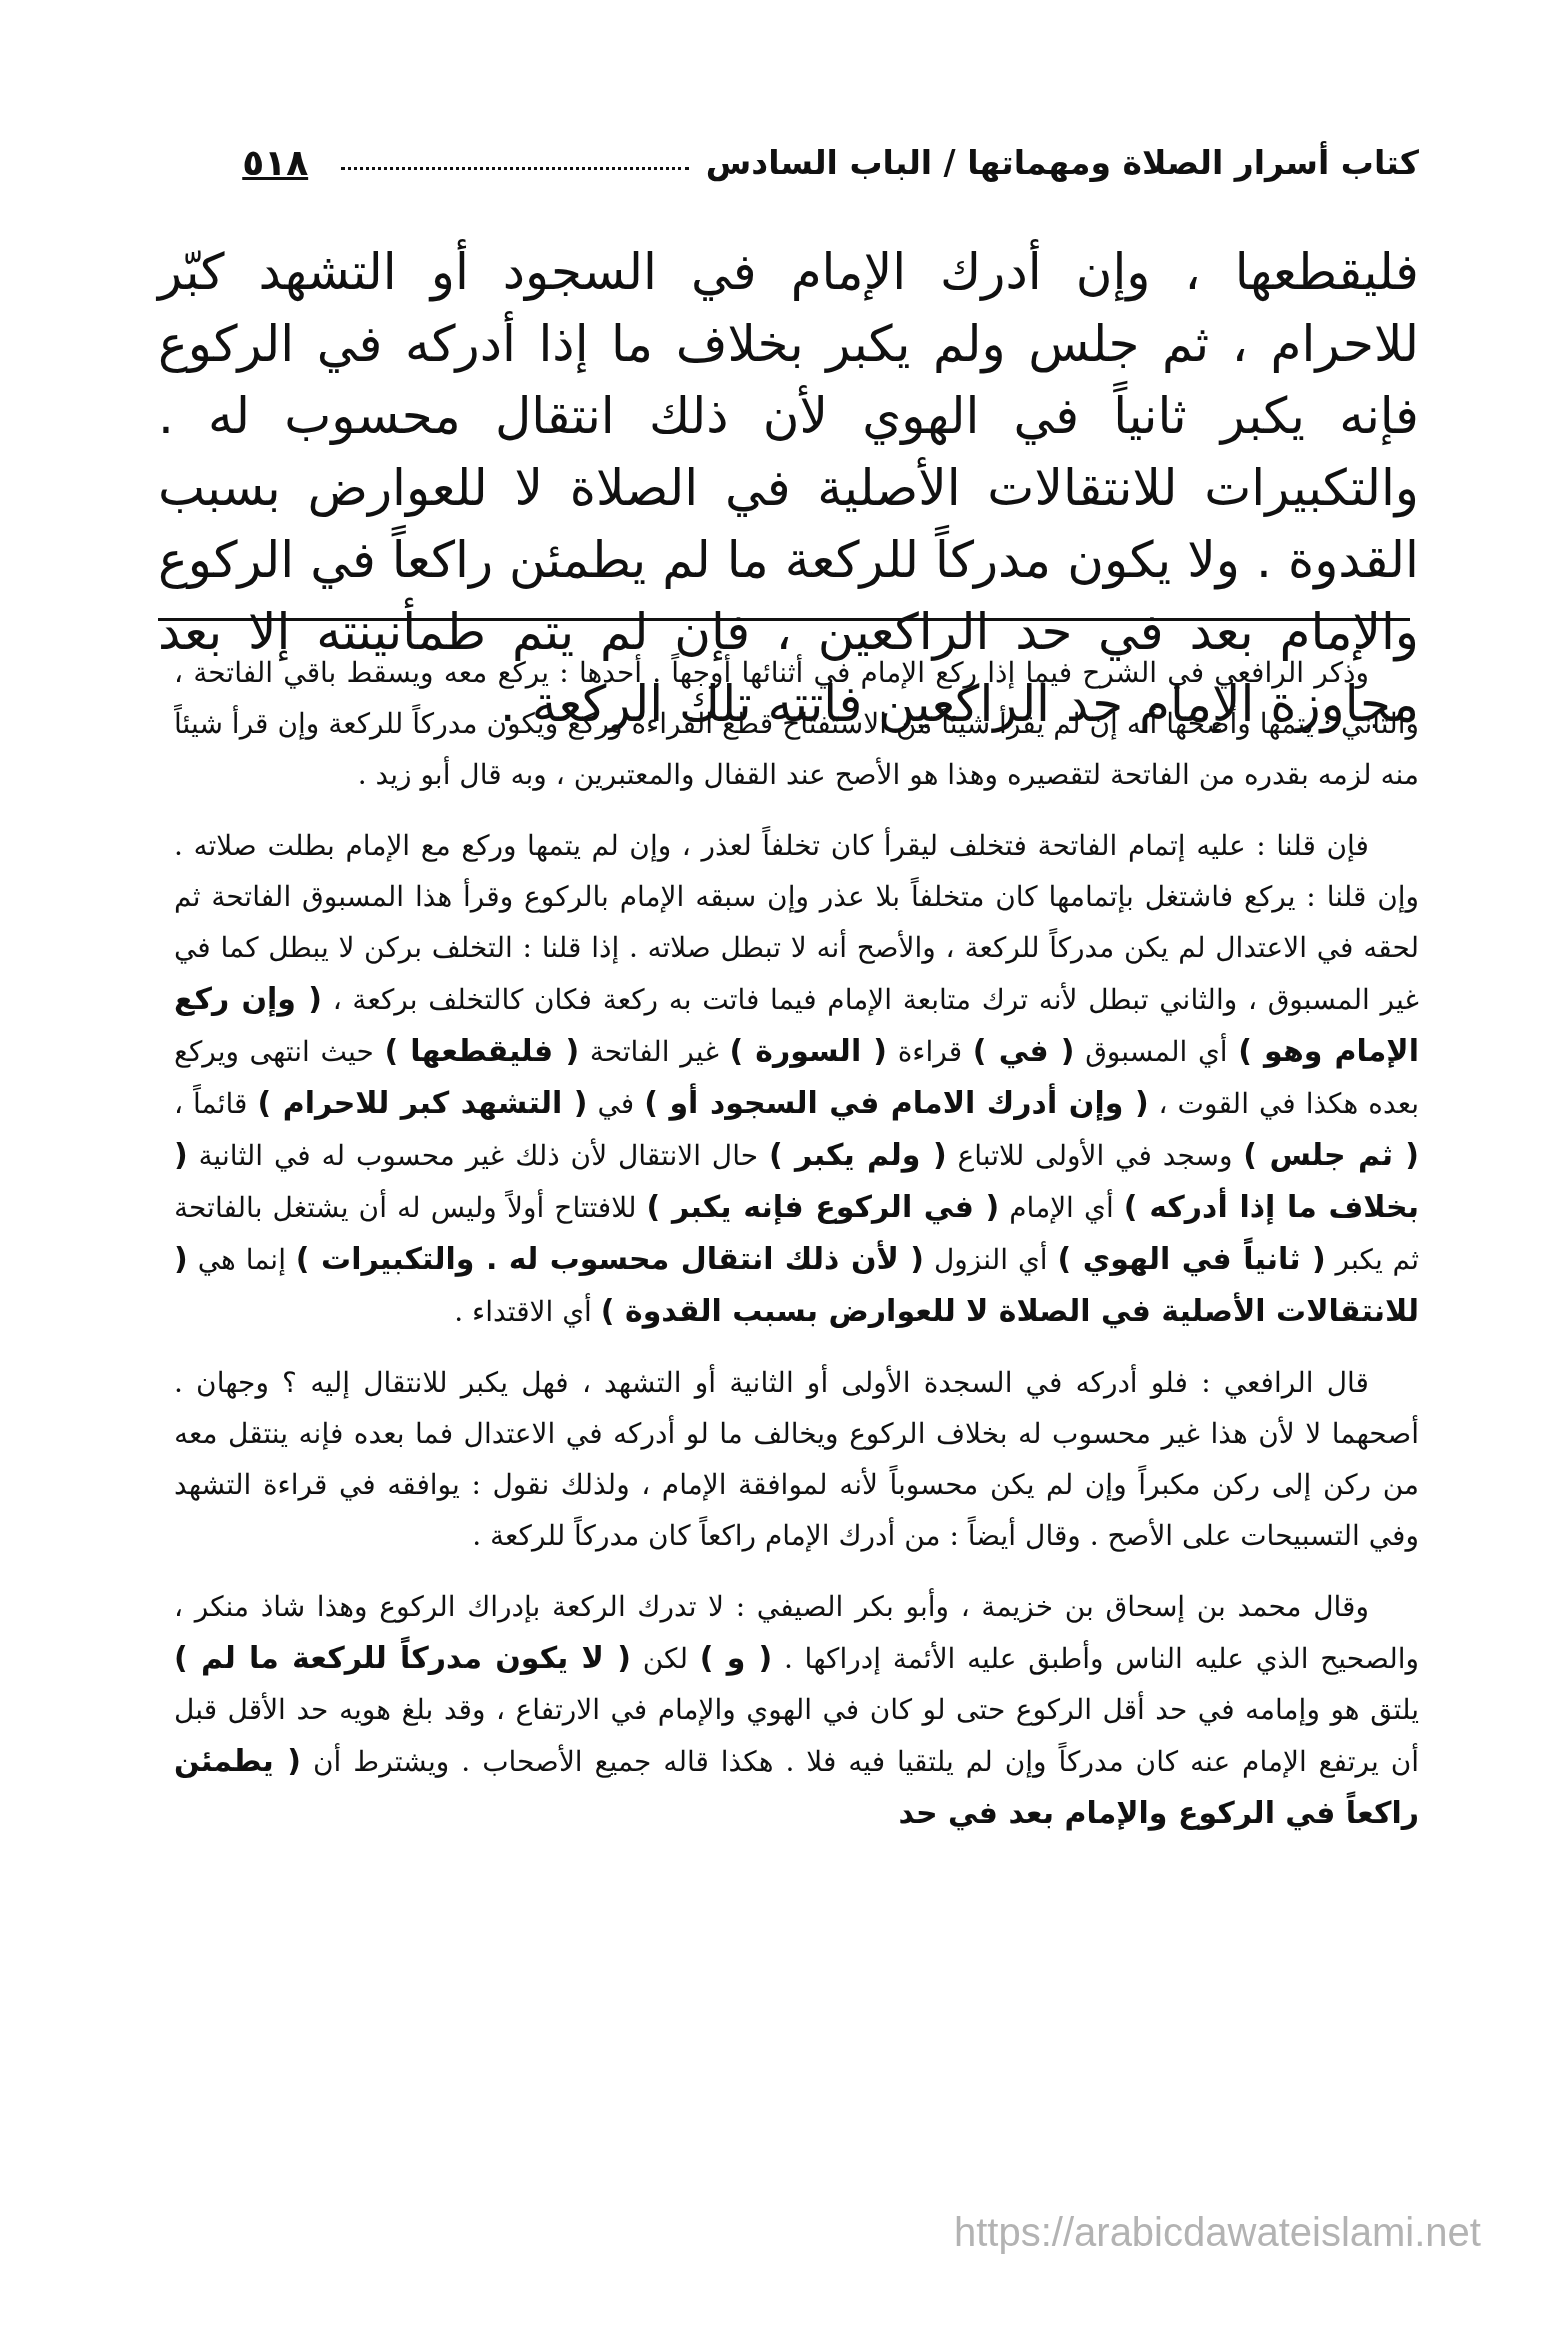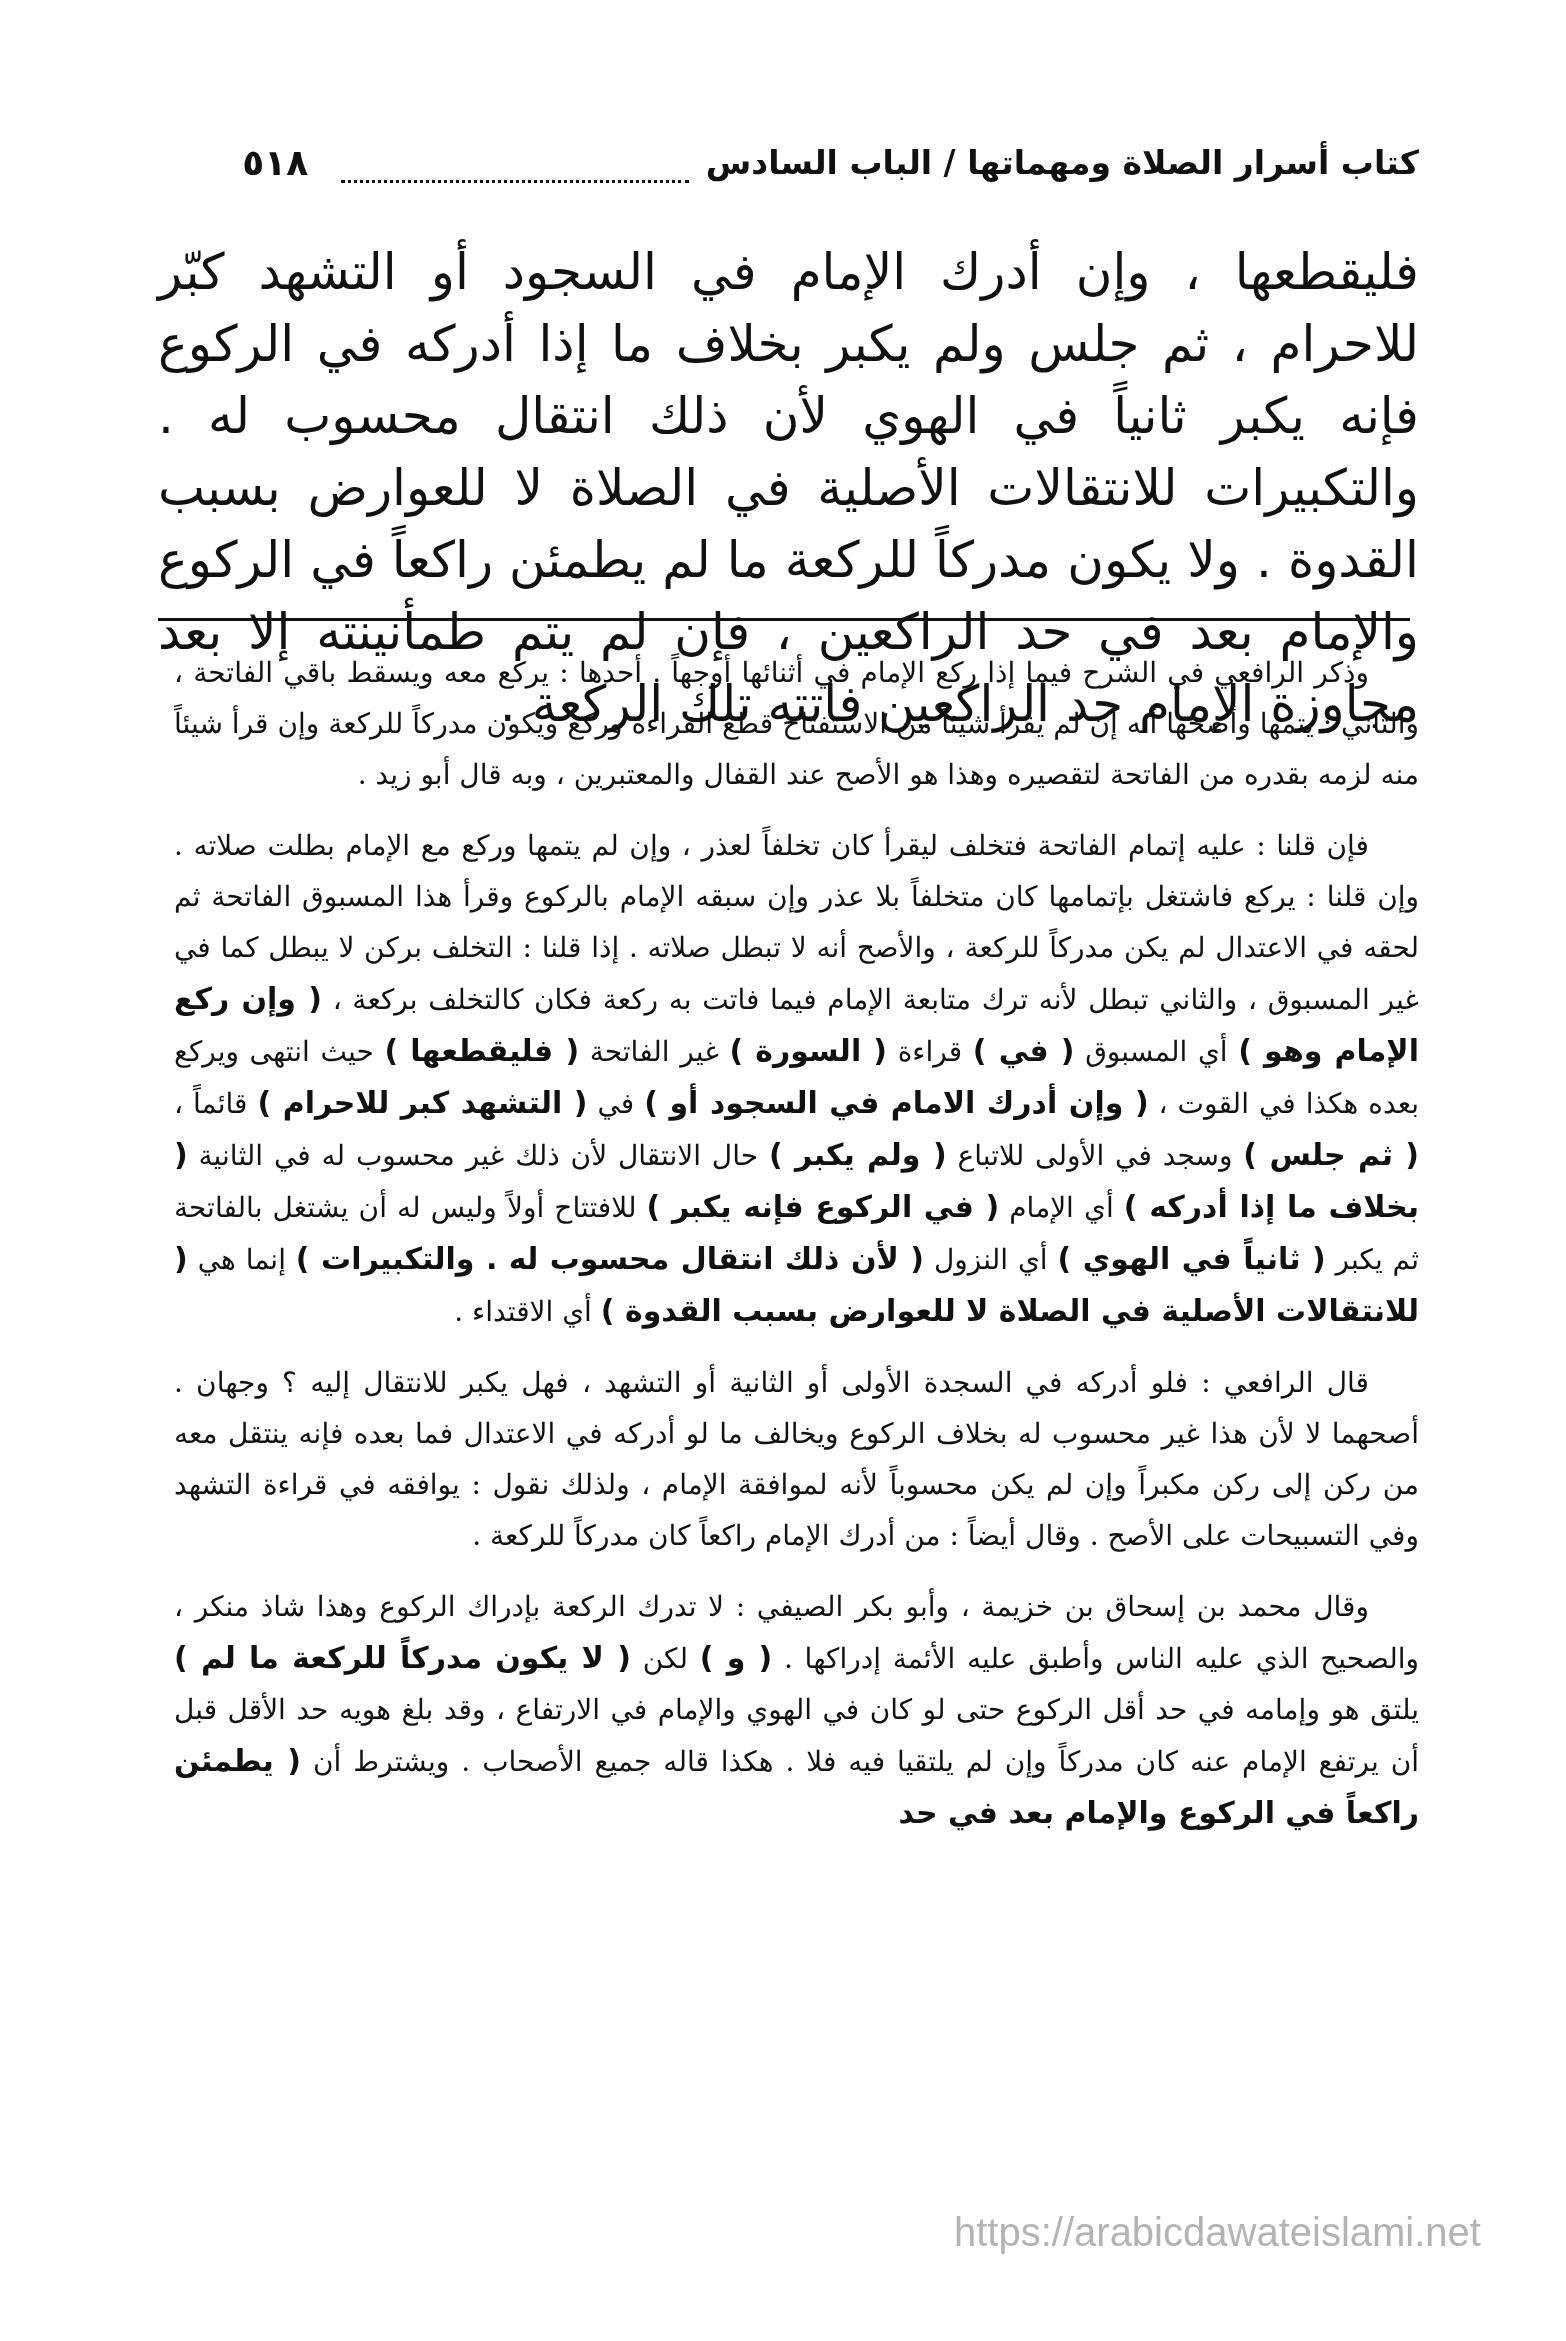--- a/index.html
+++ b/index.html
@@ -35,21 +35,21 @@
   .running-header .title { white-space: nowrap; }
   .running-header .dots {
     flex: 1;
     margin: 0 16.6px;
     border-bottom: 3.3px dotted #111;
     height: 25px;
     max-width: 348px;
     margin-left: 33px;
   }
   .running-header .page-num { font-size: 36px; }
-  .header-left { display: flex; align-items: flex-end; flex: 1; justify-content: flex-start; }
+  .header-left { display: flex; align-items: flex-start; flex: 1; justify-content: flex-start; text-decoration: underline; }
 
   .main-text {
     position: absolute;
     top: 236px;
     left: 0;
     width: 1261px;
     font-family: "DejaVu Sans", sans-serif;
     font-weight: normal;
     font-size: 50px;
     line-height: 72px;

